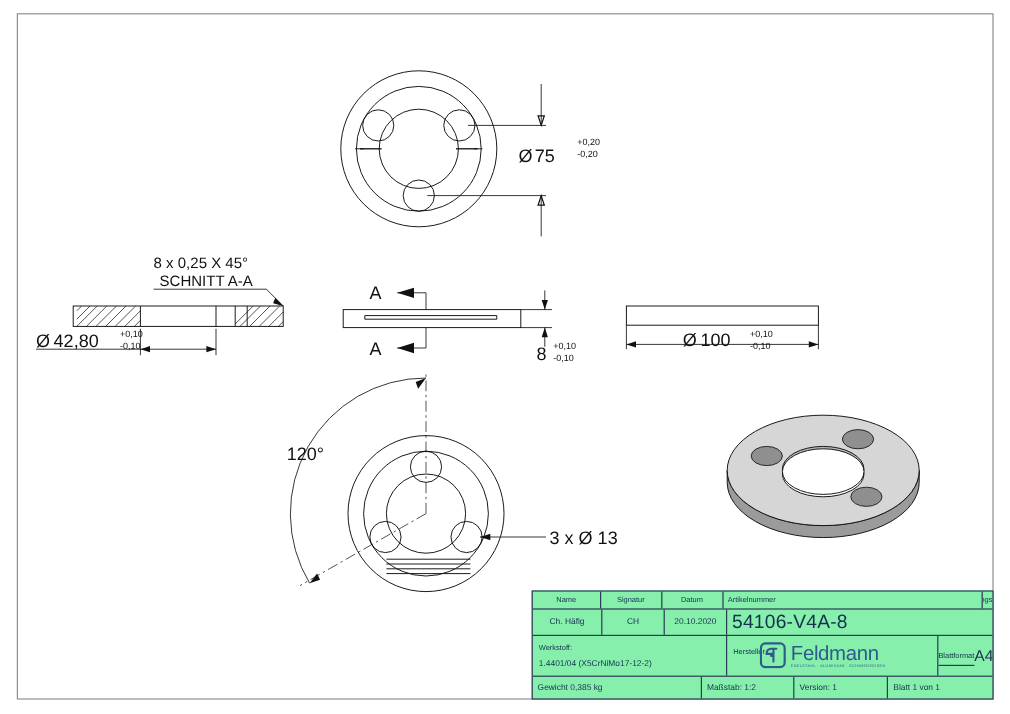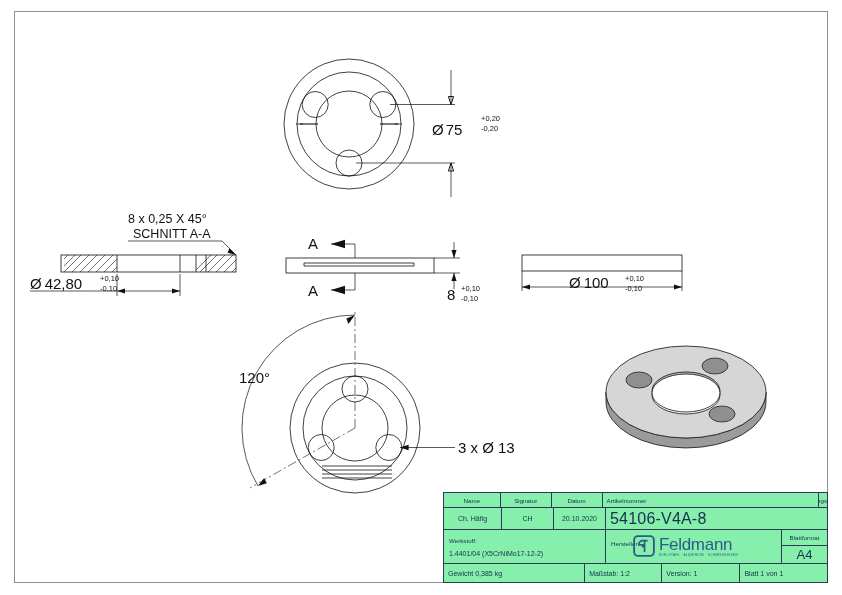--- a/index.html
+++ b/index.html
@@ -100,21 +100,21 @@
     flex-direction: column;
     justify-content: center;
     align-items: flex-start;
     padding: 0 5px;
     box-sizing: border-box;
     border-right: 1px solid #2b3a55;
   }
   .tb-sub .lbl { margin-bottom: 6px; }
   .c-werk { width: 162px; }
   .c-hers { width: 176px; position: relative; }
-  .c-blatt { width: 45px; flex-direction: column; border-right: none; }
+  .c-blatt { width: 45px; flex-direction: row; border-right: none; }
   .blattlbl {
     height: 16px; width: 100%;
     border-bottom: 1px solid #2b3a55;
     display: flex; align-items: center; justify-content: center;
     box-sizing: border-box;
     font-size: 6.2px;
   }
   .blattval {
     flex: 1; width: 100%;
     display: flex; align-items: center; justify-content: center;

